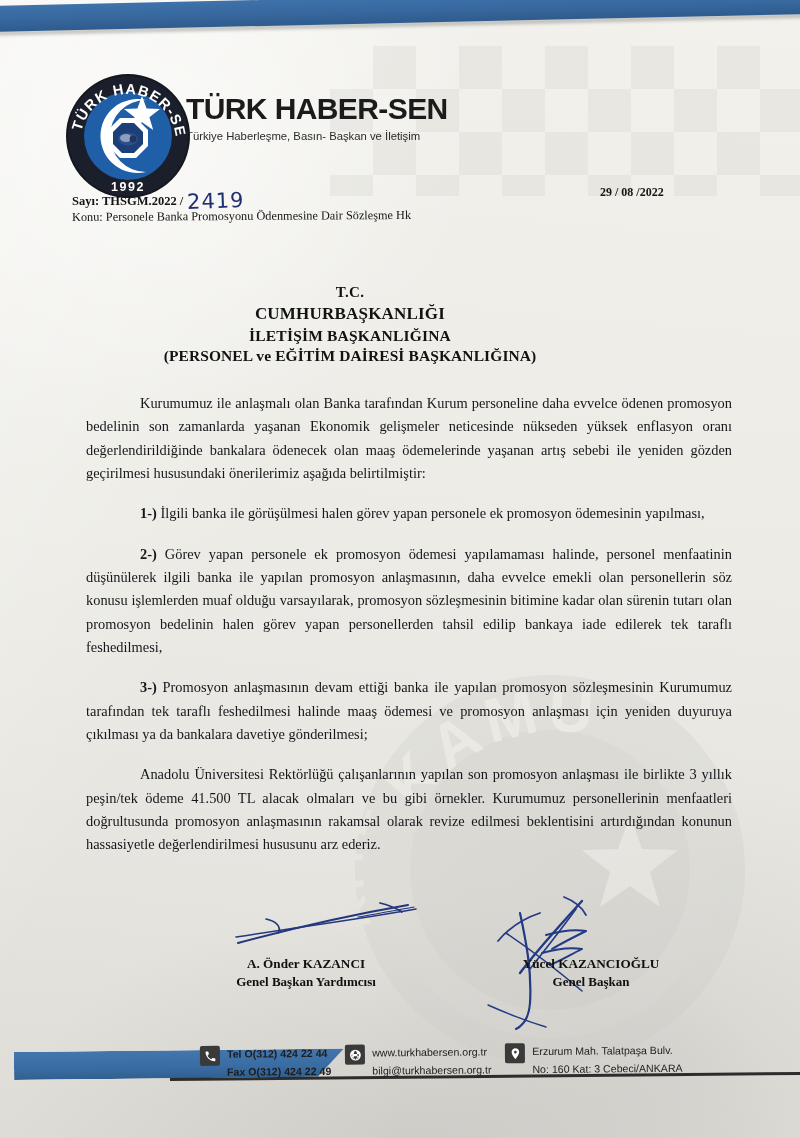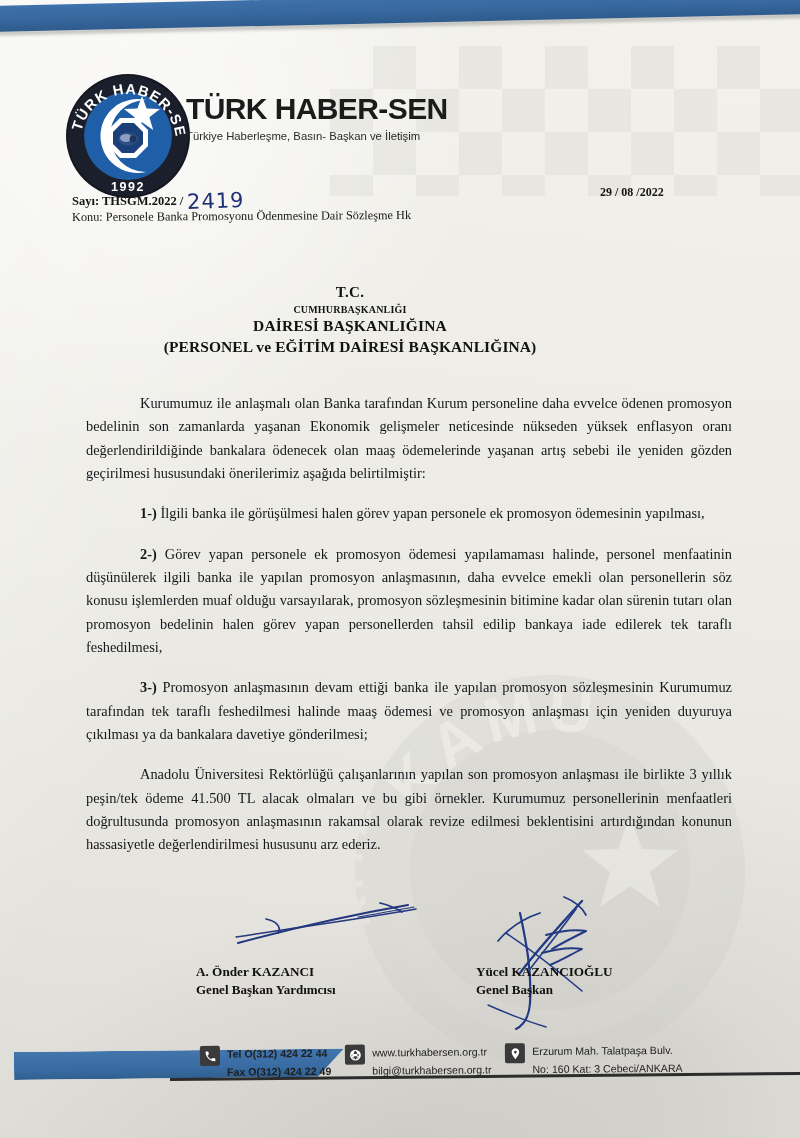--- a/index.html
+++ b/index.html
@@ -101,40 +101,40 @@
     white-space:nowrap;
   }
 
   
   #addressee{
     position:absolute;left:0;top:283px;width:700px;text-align:center;
     font-family:"Liberation Serif", serif;font-weight:bold;color:#121212;
     line-height:1.33;
   }
   #addressee .l1{font-size:15px;letter-spacing:.3px;}
-  #addressee .l2{font-size:10px;letter-spacing:.2px;}
+  #addressee .l2{font-size:17px;letter-spacing:.2px;}
   #addressee .l3{font-size:15.5px;letter-spacing:.2px;}
   #addressee .l4{font-size:15.5px;letter-spacing:.1px;}
 
   
   #body-text{
     position:absolute;left:86px;top:392px;width:646px;
     font-family:"Liberation Serif", serif;
     font-size:14.4px;color:#15171b;
     text-align:justify;line-height:1.62;
   }
   #body-text p{margin:0 0 17px 0;text-indent:54px;}
   #body-text p .num{font-weight:bold;}
 
   
   #signatures{position:absolute;left:86px;top:955px;width:646px;height:70px;}
   .sig{
-    position:absolute;
-    font-family:"Liberation Serif", serif;
-    font-weight:bold;font-size:13.2px;color:#101010;line-height:1.35;margin-top:8px;
+    position:absolute;text-align:center;
+    font-family:"Liberation Serif", serif;
+    font-weight:bold;font-size:13.2px;color:#101010;line-height:1.35;
   }
   .sig .role{font-size:13px;}
   #sig-left{left:110px;top:0;width:220px;}
   #sig-right{left:390px;top:0;width:230px;}
   #ink{
     position:absolute;left:230px;top:895px;width:480px;height:135px;
     pointer-events:none;
   }
   #ink svg{width:100%;height:100%;}
 
@@ -248,21 +248,21 @@
       <span>Sayı: THSGM.2022 /</span>
       <span id="sayi-number">2419</span>
     </div>
     <div id="konu-line">Konu: Personele Banka Promosyonu Ödenmesine Dair Sözleşme Hk</div>
   </div>
   <div id="doc-date">29 / 08 /2022</div>
 
   <div id="addressee">
     <div class="l1">T.C.</div>
     <div class="l2">CUMHURBAŞKANLIĞI</div>
-    <div class="l3">DAİRESİ BAŞKANLIĞINA</div>
+    <div class="l3">İLETİŞİM BAŞKANLIĞINA</div>
     <div class="l4">(PERSONEL ve EĞİTİM DAİRESİ BAŞKANLIĞINA)</div>
   </div>
 
   <div id="body-text">
     <p>Kurumumuz ile anlaşmalı olan Banka tarafından Kurum personeline daha evvelce ödenen promosyon bedelinin son zamanlarda yaşanan Ekonomik gelişmeler neticesinde nükseden yüksek enflasyon oranı değerlendirildiğinde bankalara ödenecek olan maaş ödemelerinde yaşanan artış sebebi ile yeniden gözden geçirilmesi hususundaki önerilerimiz aşağıda belirtilmiştir:</p>
     <p>
       <span class="num">1-)</span>
       <span>İlgili banka ile görüşülmesi halen görev yapan personele ek promosyon ödemesinin yapılması,</span>
     </p>
     <p>

